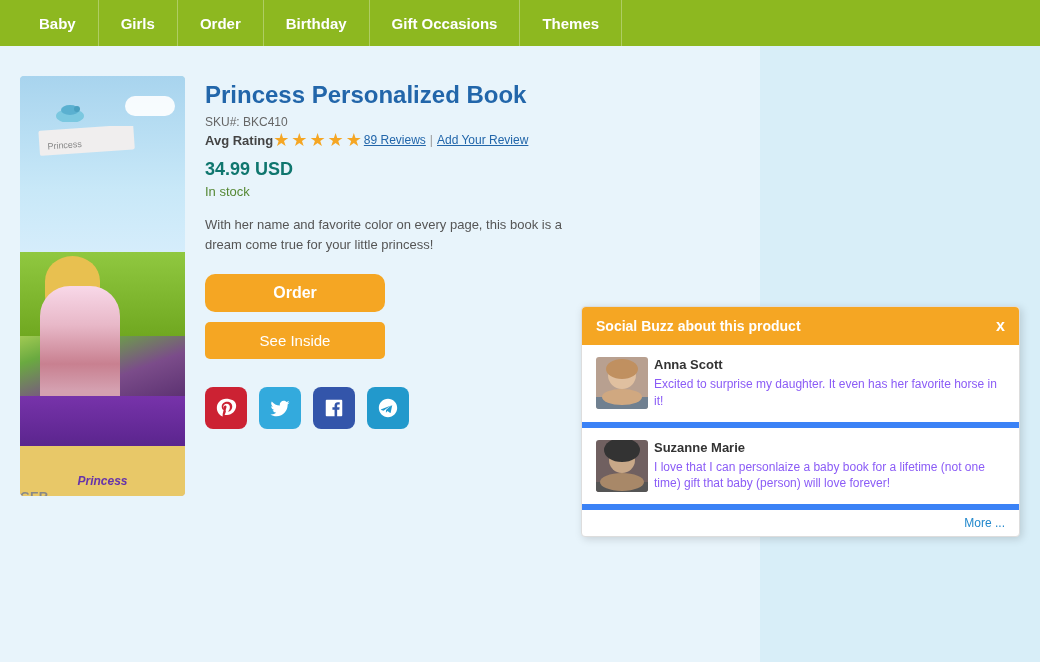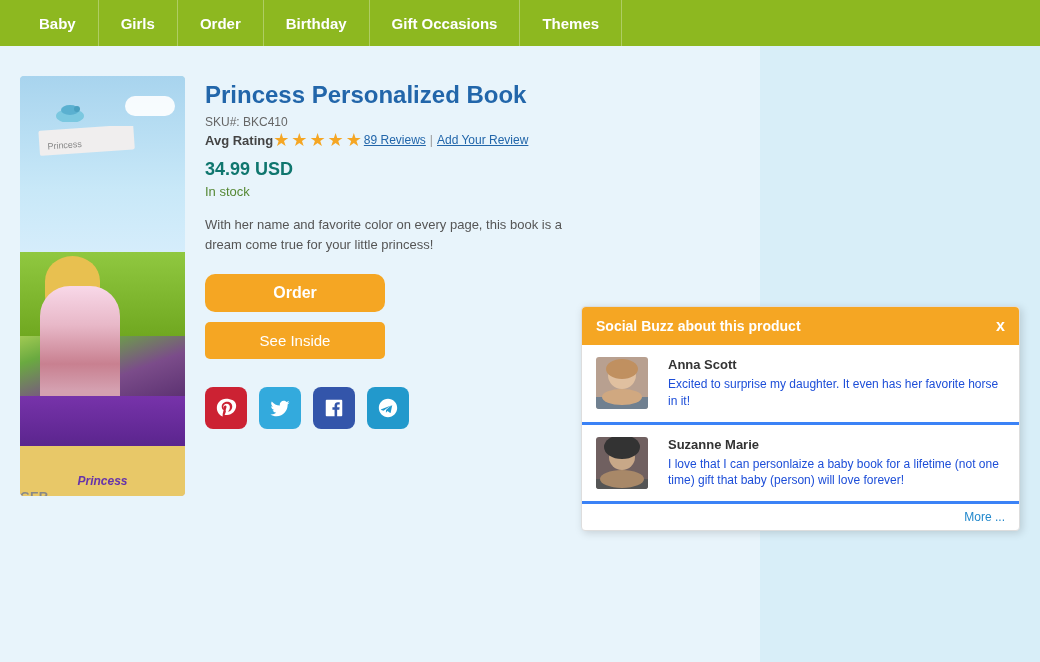--- a/index.html
+++ b/index.html
@@ -301,23 +301,23 @@
 
     .social-buzz-close {
       color: white;
       font-size: 16px;
       cursor: pointer;
       font-weight: bold;
     }
 
     .social-buzz-item {
       display: flex;
-      gap: 20px;
+      gap: 6px;
       padding: 12px 14px;
-      border-bottom: 3px solid #3b82f6;
+      border-bottom: 6px solid #3b82f6;
     }
 
     .buzz-avatar {
       width: 52px;
       height: 52px;
       min-width: 52px;
       border-radius: 3px;
       overflow: hidden;
     }
 
@@ -326,21 +326,21 @@
     }
 
     .buzz-name {
       color: #333;
       font-size: 13px;
       font-weight: bold;
       margin-bottom: 4px;
     }
 
     .buzz-text {
-      color: #1d4ed8;
+      color: #8b5cf6;
       font-size: 12px;
       line-height: 1.4;
     }
 
     .buzz-more {
       text-align: right;
       padding: 6px 14px;
       color: #2288cc;
       font-size: 12px;
       cursor: pointer;

